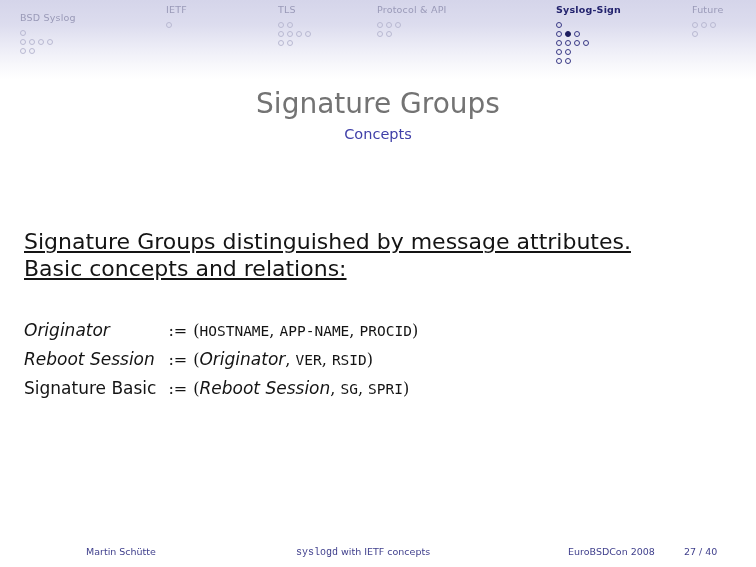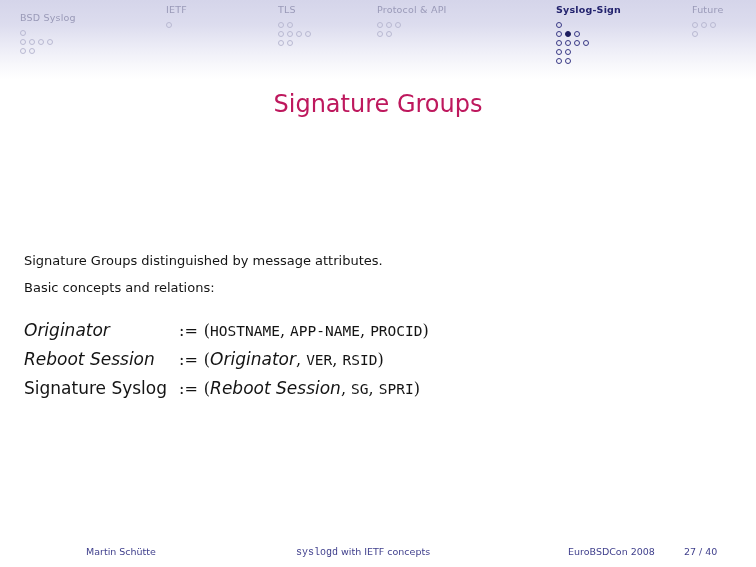--- a/index.html
+++ b/index.html
@@ -66,41 +66,42 @@
 
   
   #title-block {
     position: absolute;
     left: 0;
     top: 86px;
     width: 756px;
     text-align: center;
   }
   #slide-title {
-    font-size: 24px;
-    color: #be185d;
+    font-size: 28px;
+    color: #737373;
     line-height: 36px;
     letter-spacing: 0px;
   }
   #slide-subtitle {
     font-size: 14.5px;
     color: #3f3fa8;
     line-height: 20px;
     margin-top: 2px;
   }
 
   
   #body-text {
     position: absolute;
     left: 24px;
-    top: 247px;
+    top: 228px;
     width: 700px;
     color: #141414;
-    font-size: 13px;
+    font-size: 22px;
     line-height: 27px;
+    text-decoration: underline;
   }
   #body-text .para-line {
     white-space: nowrap;
   }
 
   
   #defs {
     position: absolute;
     left: 24px;
     top: 316px;
@@ -206,41 +207,42 @@
       <div class="nav-label">Future</div>
       <div class="dot-rows">
         <div class="dot-row"><span class="dot"></span><span class="dot"></span><span class="dot"></span></div>
         <div class="dot-row"><span class="dot"></span></div>
       </div>
     </div>
   </div>
 
 <div id="title-block">
   <div id="slide-title">Signature Groups</div>
+  <div id="slide-subtitle">Concepts</div>
 </div>
 
 <div id="body-text">
     <div class="para-line">Signature Groups distinguished by message attributes.</div>
     <div class="para-line">Basic concepts and relations:</div>
   </div>
 
 <table id="defs">
     <tbody>
       <tr>
         <td class="term"><span class="it">Originator</span></td>
         <td class="op">:=</td>
         <td class="value"><span class="mono">(</span><span class="tt">HOSTNAME</span><span class="mono">, </span><span class="tt">APP-NAME</span><span class="mono">, </span><span class="tt">PROCID</span><span class="mono">)</span></td>
       </tr>
       <tr>
         <td class="term"><span class="it">Reboot Session</span></td>
         <td class="op">:=</td>
         <td class="value"><span class="mono">(</span><span class="it">Originator</span><span class="mono">, </span><span class="tt">VER</span><span class="mono">, </span><span class="tt">RSID</span><span class="mono">)</span></td>
       </tr>
       <tr>
-        <td class="term"><span>Signature Syslog</span></td>
+        <td class="term"><span>Signature Basic</span></td>
         <td class="op">:=</td>
         <td class="value"><span class="mono">(</span><span class="it">Reboot Session</span><span class="mono">, </span><span class="tt">SG</span><span class="mono">, </span><span class="tt">SPRI</span><span class="mono">)</span></td>
       </tr>
     </tbody>
   </table>
 
 <div id="footer">
   <div class="f-cell" id="footer-author">Martin Schütte</div>
   <div class="f-cell" id="footer-center"><span class="tt-small">syslogd</span><span> with IETF concepts</span></div>
   <div class="f-cell" id="footer-event">EuroBSDCon 2008</div>

